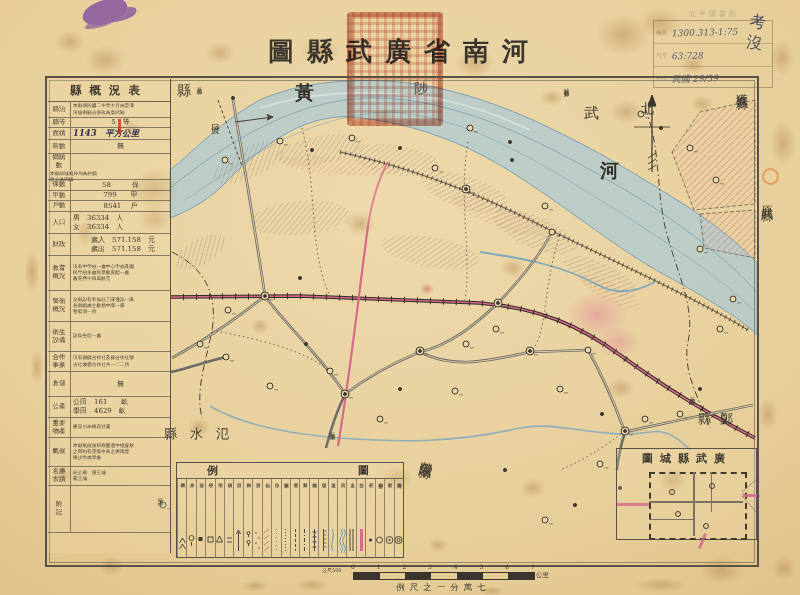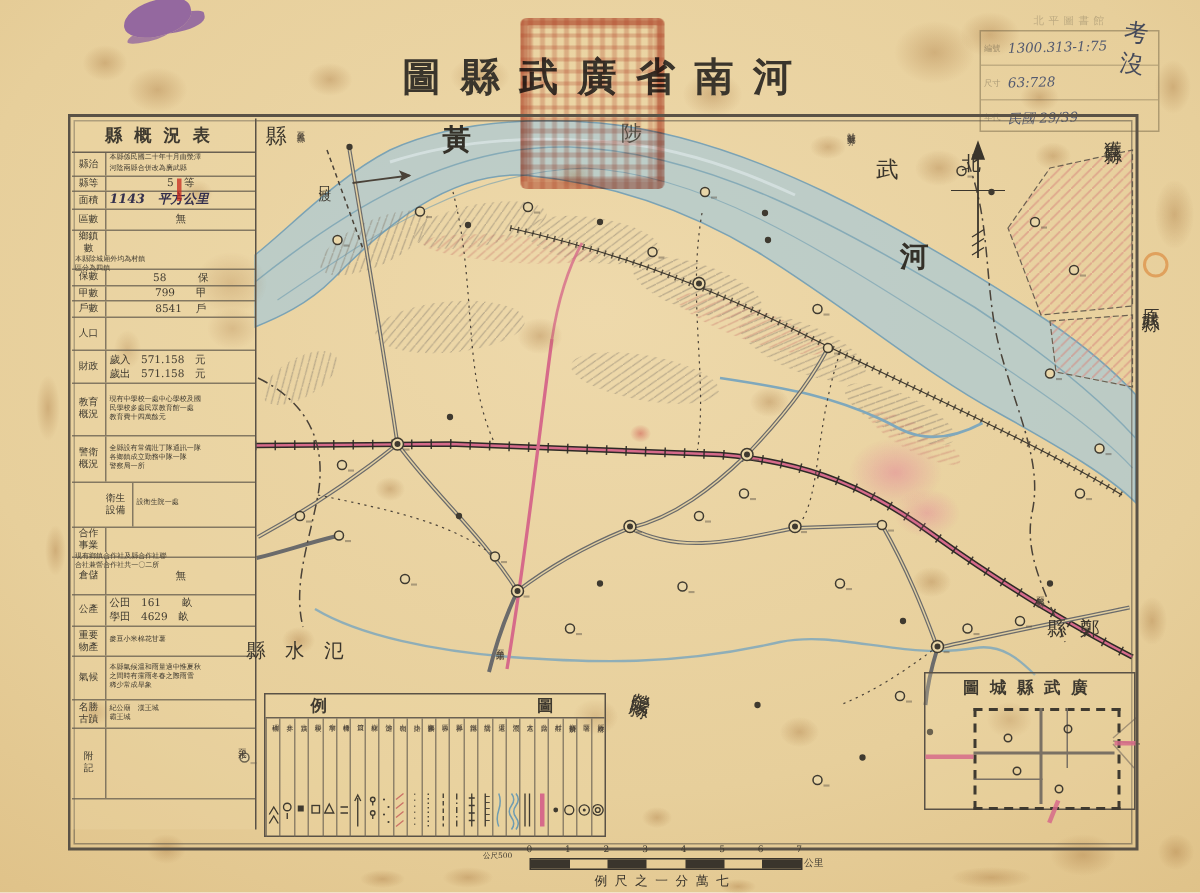--- a/index.html
+++ b/index.html
@@ -398,22 +398,26 @@
           </div>
         </div>
         <div class="trow ct" style="height: 11px;">
           <div class="tl">戶數</div>
           <div class="tv">
             <div>8541　 戶</div>
           </div>
         </div>
         <div class="trow" style="height: 22px;">
           <div class="tl">人口</div>
-        </div>
-        <div class="trow" style="height: 22px;">
+          <div class="tv">
+            <div>男　36334　人</div>
+            <div>女　36334　人</div>
+          </div>
+        </div>
+        <div class="trow" style="height: 22px; gap: 18px;">
           <div class="tl">財政</div>
           <div class="tv">
             <div>歲入　571.158　元</div>
             <div>歲出　571.158　元</div>
           </div>
         </div>
         <div class="trow sm" style="height: 35px;">
           <div class="tl">教育
 概況</div>
           <div class="tv">
@@ -424,28 +428,28 @@
         </div>
         <div class="trow sm" style="height: 31px;">
           <div class="tl">警衛
 概況</div>
           <div class="tv">
             <div>全縣設有常備壯丁隊通訊一隊</div>
             <div>各鄉鎮成立勤務中隊一隊</div>
             <div>警察局一所</div>
           </div>
         </div>
-        <div class="trow sm" style="height: 30px; padding-left: 18px;">
+        <div class="trow sm" style="height: 30px;">
           <div class="tl">衛生
 設備</div>
           <div class="tv">
             <div>設衛生院一處</div>
           </div>
         </div>
-        <div class="trow sm" style="height: 20px; flex-direction: column;">
+        <div class="trow sm" style="height: 20px;">
           <div class="tl">合作
 事業</div>
           <div class="tv">
             <div>現有鄉鎮合作社及縣合作社聯</div>
             <div>合社兼營合作社共一〇二所</div>
           </div>
         </div>
         <div class="trow ct" style="height: 25px;">
           <div class="tl">倉儲</div>
           <div class="tv">

